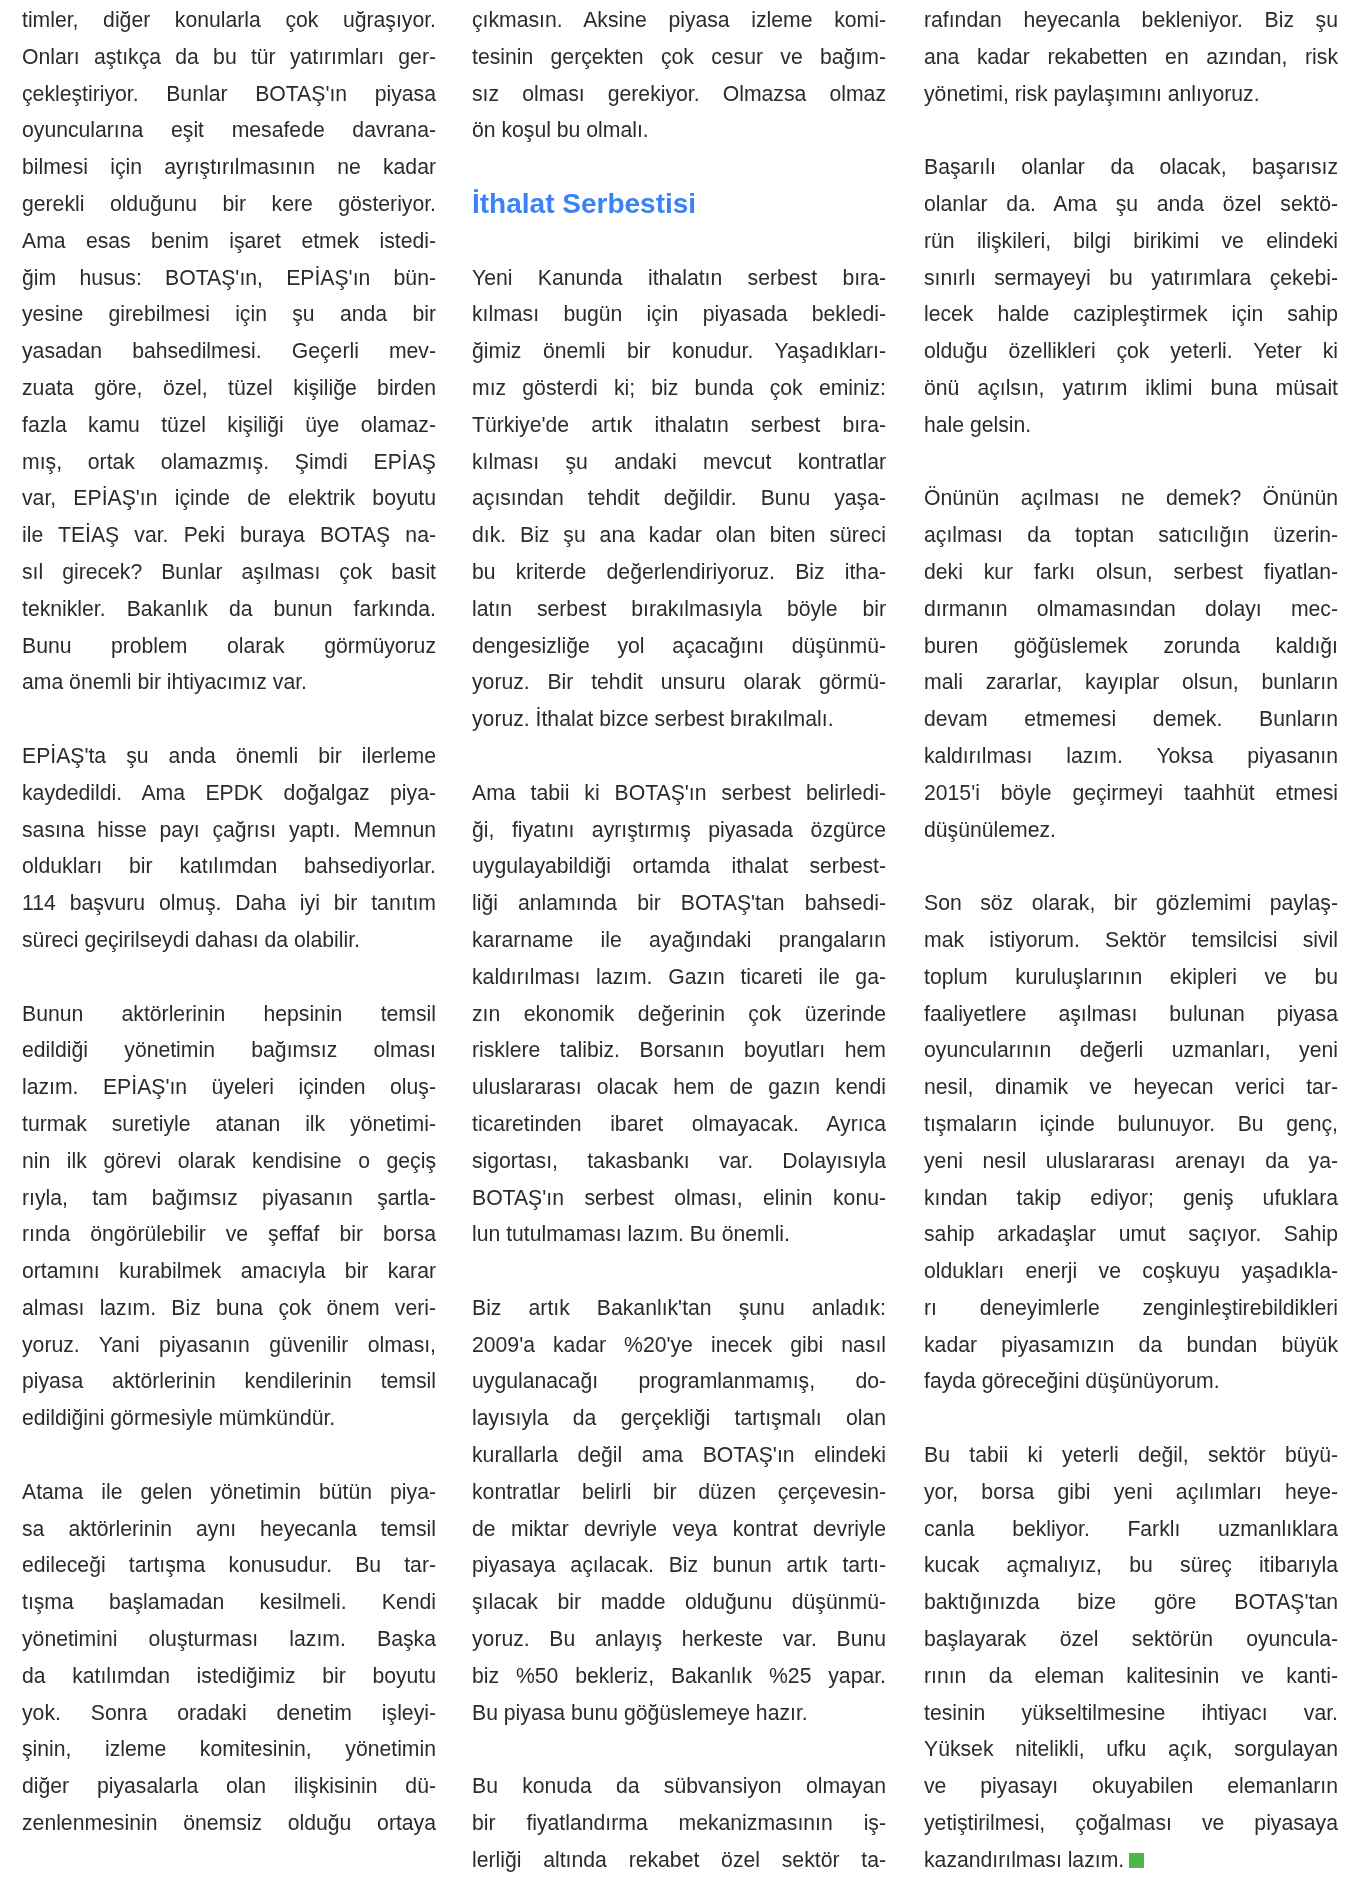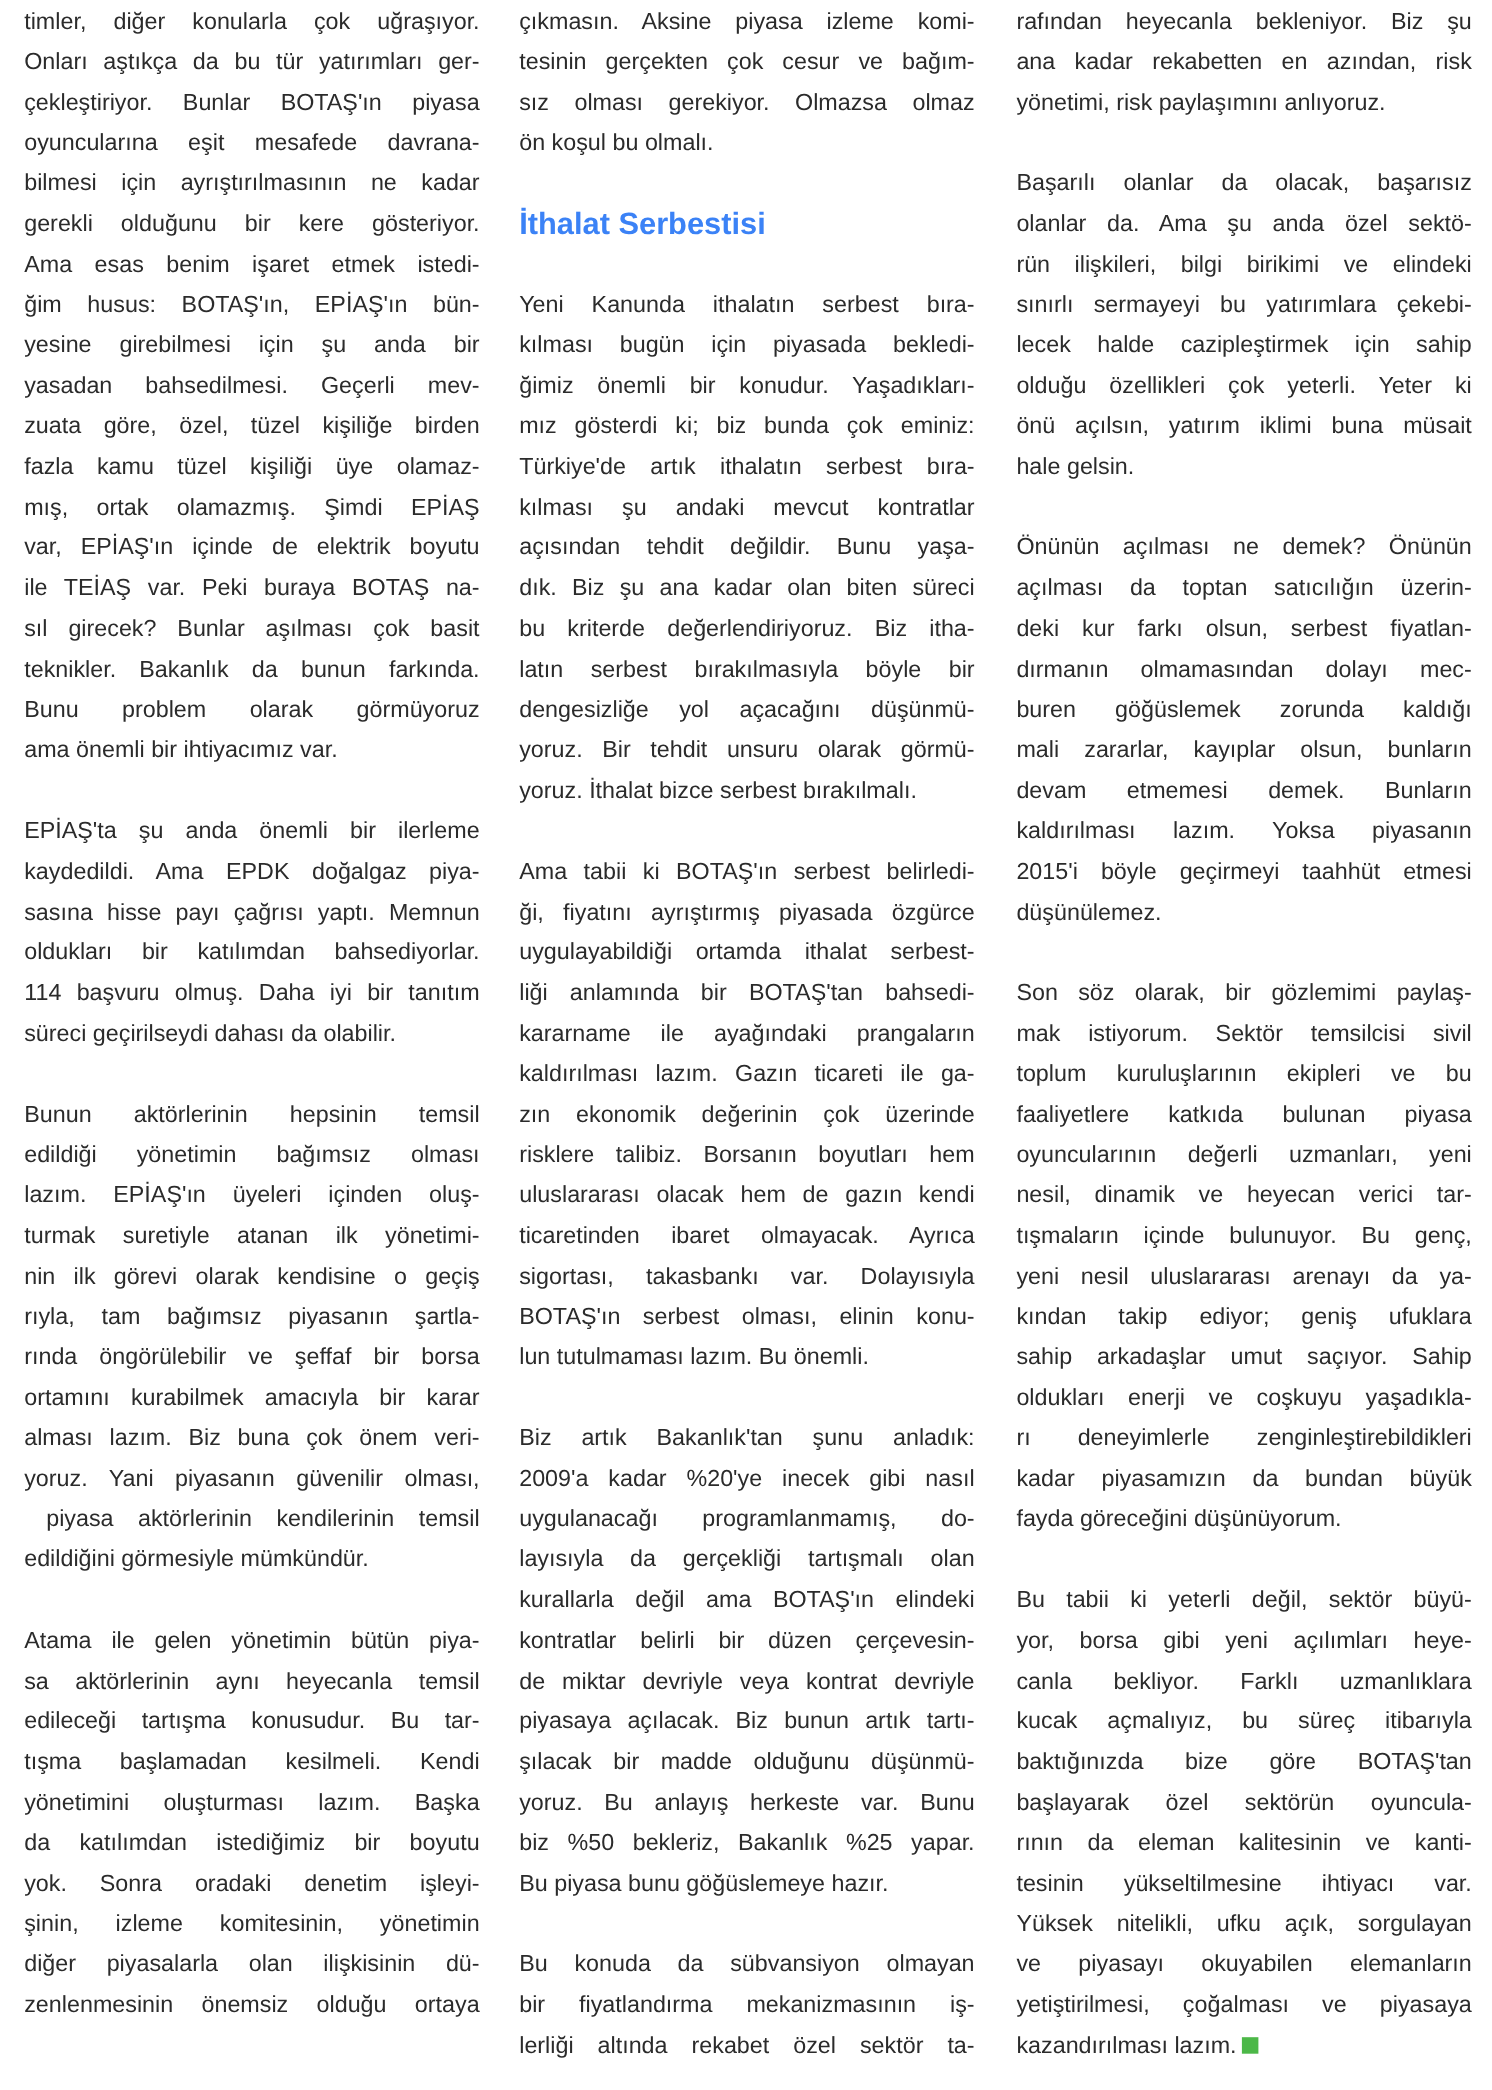--- a/index.html
+++ b/index.html
@@ -59,21 +59,21 @@
         <span class="line"><span style="white-space: nowrap;">Bunun aktörlerinin hepsinin temsil</span></span>
         <span class="line"><span style="white-space: nowrap;">edildiği yönetimin bağımsız olması</span></span>
         <span class="line"><span style="white-space: nowrap;">lazım. EPİAŞ'ın üyeleri içinden oluş-</span></span>
         <span class="line"><span style="white-space: nowrap;">turmak suretiyle atanan ilk yönetimi-</span></span>
         <span class="line"><span style="white-space: nowrap;">nin ilk görevi olarak kendisine o geçiş</span></span>
         <span class="line"><span style="white-space: nowrap;">rıyla, tam bağımsız piyasanın şartla-</span></span>
         <span class="line"><span style="white-space: nowrap;">rında öngörülebilir ve şeffaf bir borsa</span></span>
         <span class="line"><span style="white-space: nowrap;">ortamını kurabilmek amacıyla bir karar</span></span>
         <span class="line"><span style="white-space: nowrap;">alması lazım. Biz buna çok önem veri-</span></span>
         <span class="line"><span style="white-space: nowrap;">yoruz. Yani piyasanın güvenilir olması,</span></span>
-        <span class="line"><span style="white-space: nowrap; margin-left: 20px;">piyasa aktörlerinin kendilerinin temsil</span></span>
+        <span class="line"><span style="white-space: nowrap;">piyasa aktörlerinin kendilerinin temsil</span></span>
         <span class="line last"><span>edildiğini görmesiyle mümkündür.</span></span>
       </div>
       <span class="gap"></span>
       <div>
         <span class="line"><span style="white-space: nowrap;">Atama ile gelen yönetimin bütün piya-</span></span>
         <span class="line"><span style="white-space: nowrap;">sa aktörlerinin aynı heyecanla temsil</span></span>
         <span class="line"><span style="white-space: nowrap;">edileceği tartışma konusudur. Bu tar-</span></span>
         <span class="line"><span style="white-space: nowrap;">tışma başlamadan kesilmeli. Kendi</span></span>
         <span class="line"><span style="white-space: nowrap;">yönetimini oluşturması lazım. Başka</span></span>
         <span class="line"><span style="white-space: nowrap;">da katılımdan istediğimiz bir boyutu</span></span>
@@ -174,21 +174,21 @@
         <span class="line"><span style="white-space: nowrap;">devam etmemesi demek. Bunların</span></span>
         <span class="line"><span style="white-space: nowrap;">kaldırılması lazım. Yoksa piyasanın</span></span>
         <span class="line"><span style="white-space: nowrap;">2015'i böyle geçirmeyi taahhüt etmesi</span></span>
         <span class="line last"><span>düşünülemez.</span></span>
       </div>
       <span class="gap"></span>
       <div>
         <span class="line"><span style="white-space: nowrap;">Son söz olarak, bir gözlemimi paylaş-</span></span>
         <span class="line"><span style="white-space: nowrap;">mak istiyorum. Sektör temsilcisi sivil</span></span>
         <span class="line"><span style="white-space: nowrap;">toplum kuruluşlarının ekipleri ve bu</span></span>
-        <span class="line"><span style="white-space: nowrap;">faaliyetlere katkıda bulunan piyasa</span></span>
+        <span class="line"><span style="white-space: nowrap;">faaliyetlere aşılması bulunan piyasa</span></span>
         <span class="line"><span style="white-space: nowrap;">oyuncularının değerli uzmanları, yeni</span></span>
         <span class="line"><span style="white-space: nowrap;">nesil, dinamik ve heyecan verici tar-</span></span>
         <span class="line"><span style="white-space: nowrap;">tışmaların içinde bulunuyor. Bu genç,</span></span>
         <span class="line"><span style="white-space: nowrap;">yeni nesil uluslararası arenayı da ya-</span></span>
         <span class="line"><span style="white-space: nowrap;">kından takip ediyor; geniş ufuklara</span></span>
         <span class="line"><span style="white-space: nowrap;">sahip arkadaşlar umut saçıyor. Sahip</span></span>
         <span class="line"><span style="white-space: nowrap;">oldukları enerji ve coşkuyu yaşadıkla-</span></span>
         <span class="line"><span style="white-space: nowrap;">rı deneyimlerle zenginleştirebildikleri</span></span>
         <span class="line"><span style="white-space: nowrap;">kadar piyasamızın da bundan büyük</span></span>
         <span class="line last"><span>fayda göreceğini düşünüyorum.</span></span>

